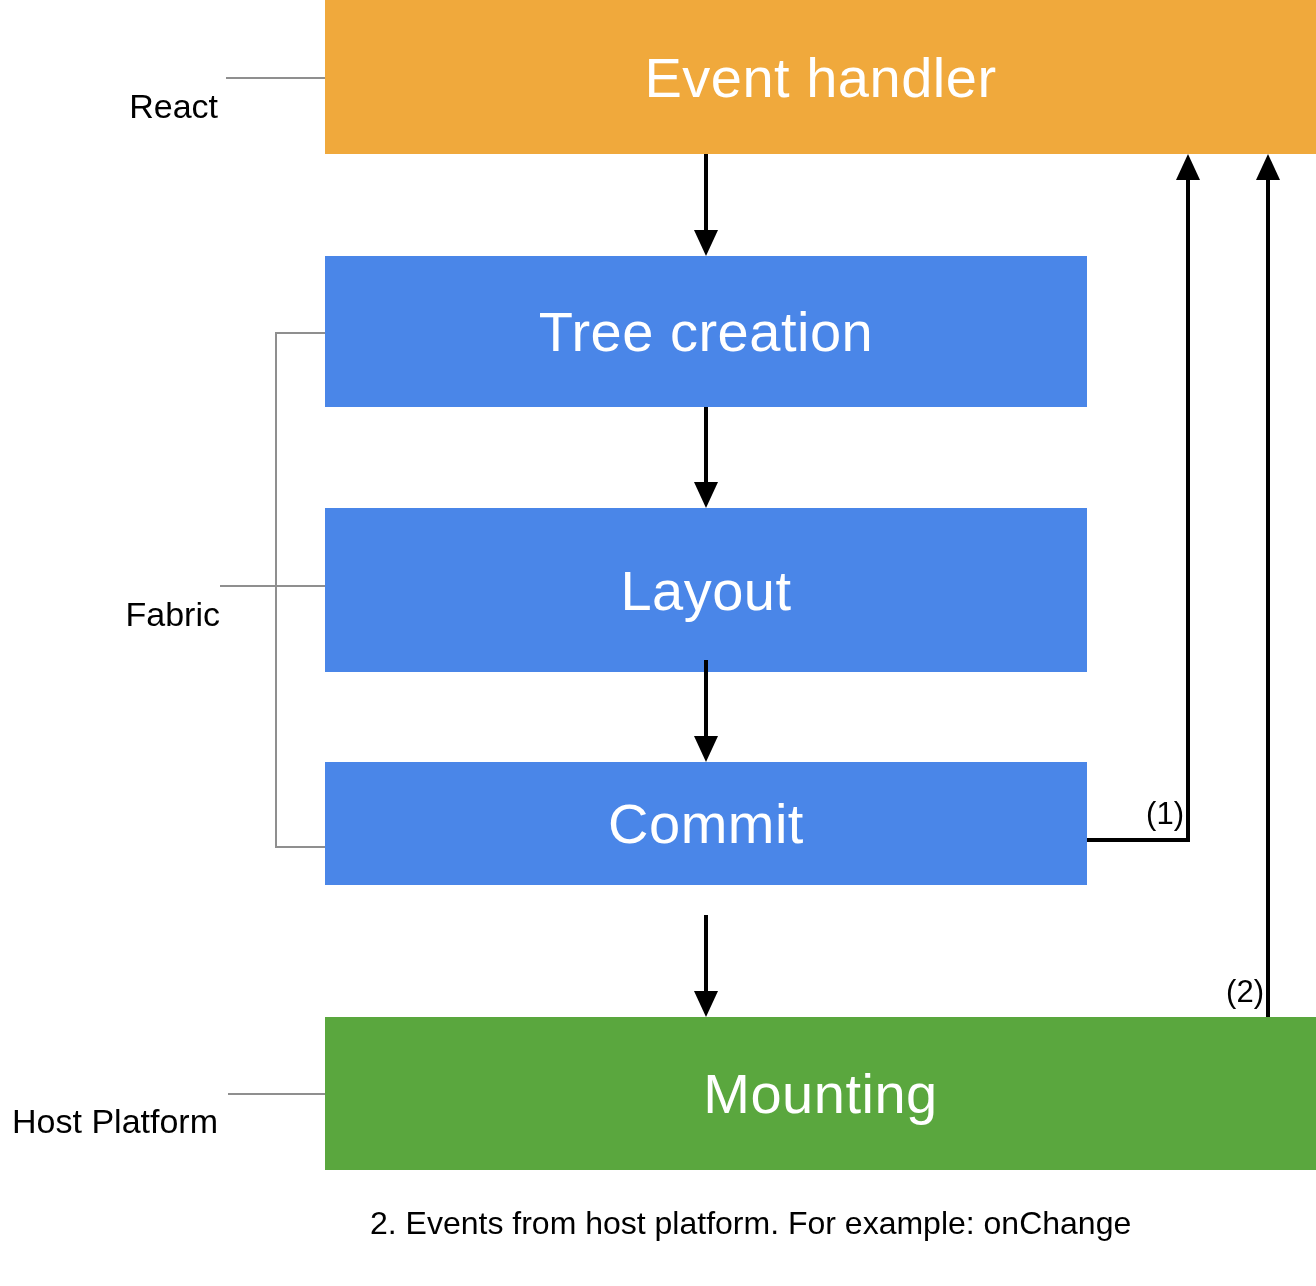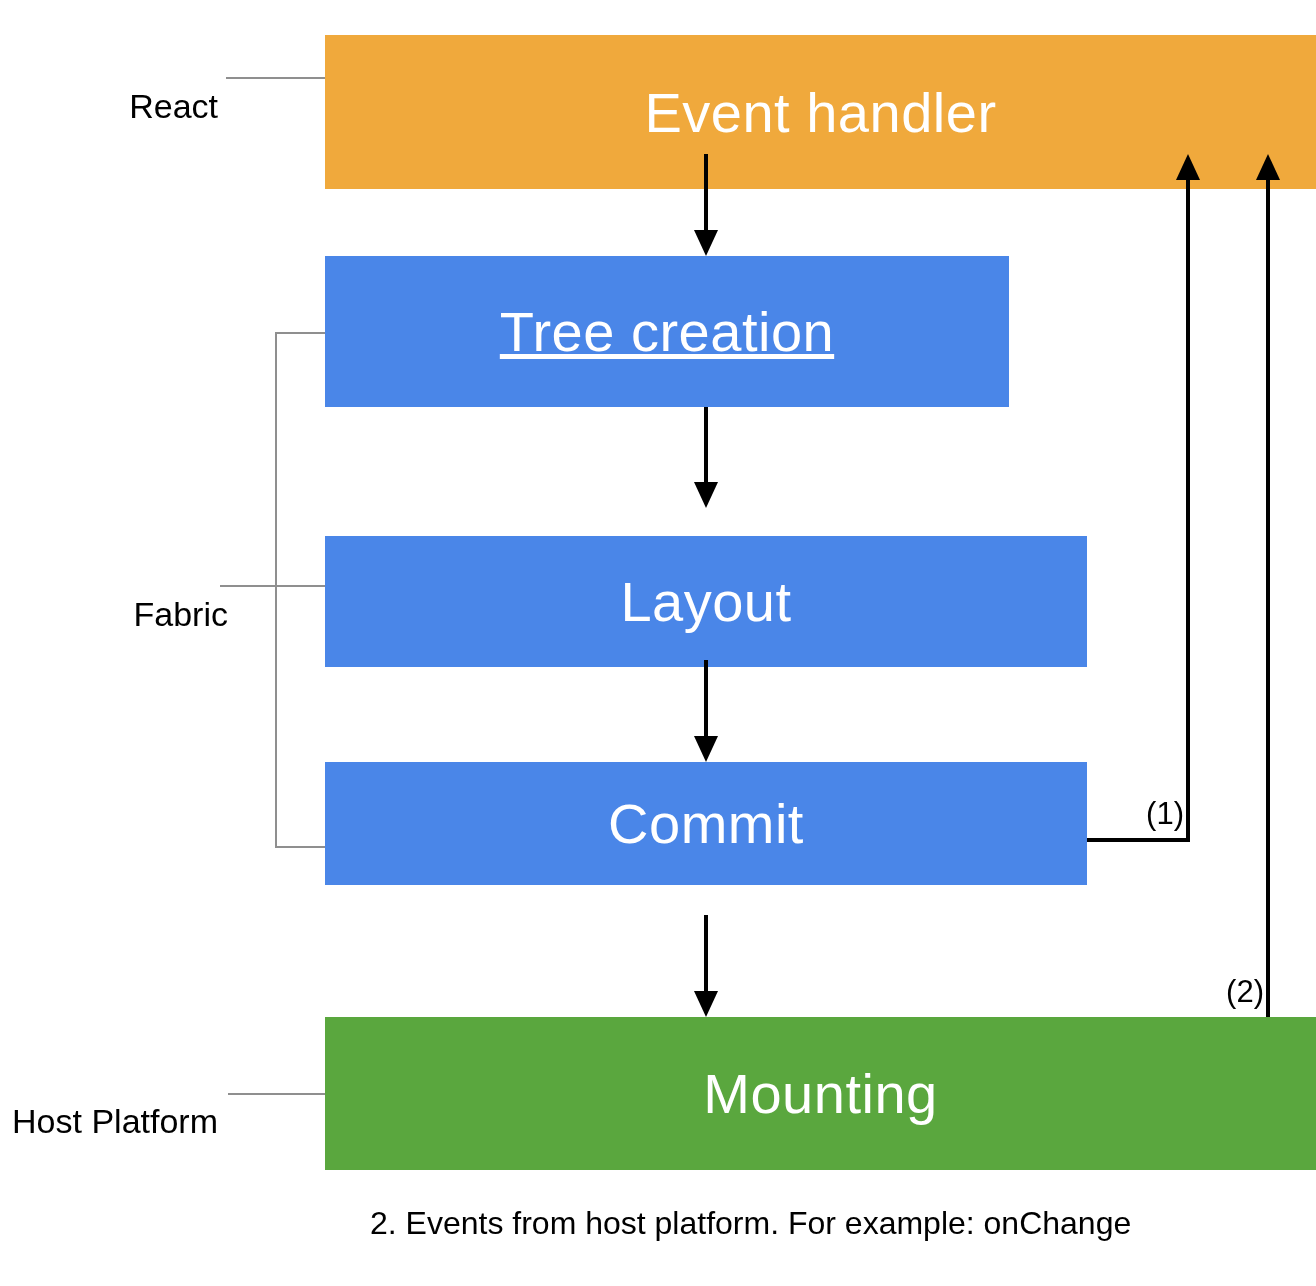--- a/index.html
+++ b/index.html
@@ -19,37 +19,37 @@
   .box {
     position: absolute;
     display: flex;
     align-items: center;
     justify-content: center;
     color: #ffffff;
     font-size: 56px;
     font-weight: 400;
     letter-spacing: 0.5px;
   }
-  #event-handler-box { left: 325px; top: 0;      width: 991px; height: 154px; margin-top: 35px; }
-  #tree-creation-box { left: 325px; top: 256px;  width: 684px; height: 151px; text-decoration: underline; }
-  #layout-box        { left: 325px; top: 536px;  width: 762px; height: 131px; align-items: center; }
+  #event-handler-box { left: 325px; top: 0;      width: 991px; height: 154px; }
+  #tree-creation-box { left: 325px; top: 256px;  width: 762px; height: 151px; }
+  #layout-box        { left: 325px; top: 508px;  width: 762px; height: 164px; align-items: center; }
   #commit-box        { left: 325px; top: 762px;  width: 762px; height: 123px; }
   #mounting-box      { left: 325px; top: 1017px; width: 991px; height: 153px; }
 
   
   .side-label {
     position: absolute;
     color: #000000;
     font-size: 34px;
     text-align: right;
     white-space: nowrap;
     margin-top: 28px;
   }
   #react-label         { left: 0;   top: 59px;   width: 218px; }
-  #fabric-label        { left: 16px;   top: 567px;  width: 212px; }
+  #fabric-label        { left: 8px;   top: 567px;  width: 212px; }
   #host-platform-label { left: 0;   top: 1074px; width: 218px; }
 
   
   .connector {
     position: absolute;
     background: #8f8f8f;
   }
   #react-line         { left: 226px; top: 77px;   width: 99px;  height: 2px; }
   #fabric-line        { left: 220px; top: 585px;  width: 105px; height: 2px; }
   #host-platform-line { left: 228px; top: 1093px; width: 97px;  height: 2px; }

